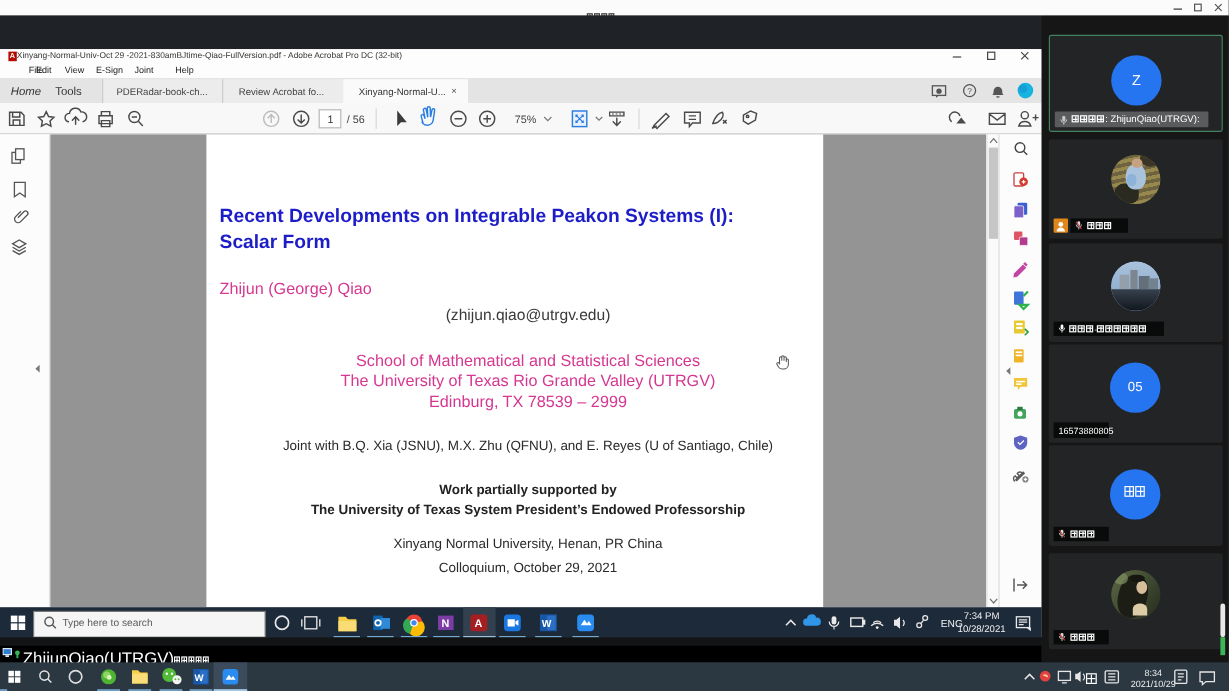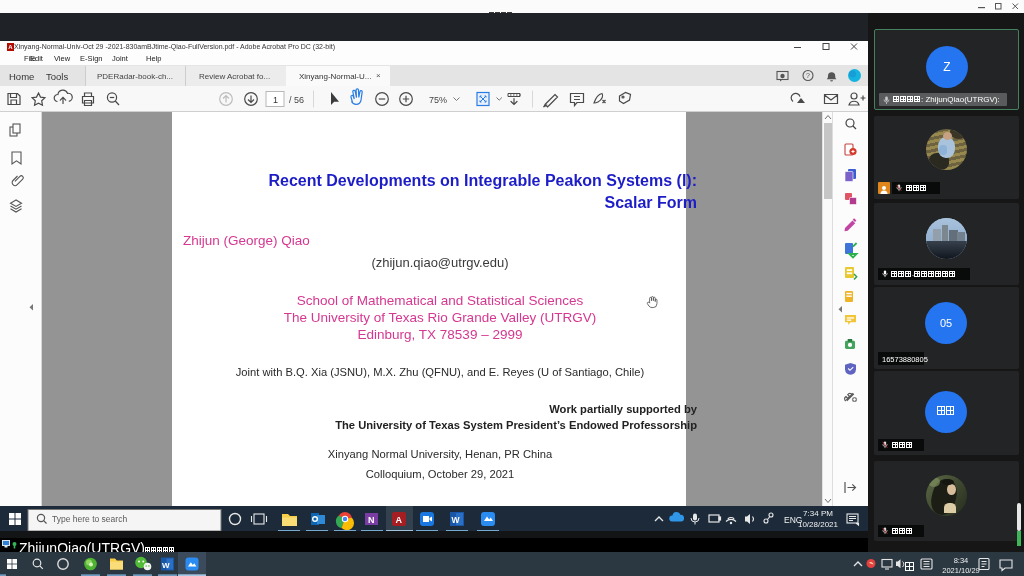--- a/index.html
+++ b/index.html
@@ -42,21 +42,21 @@
   <div class="abs" style="left:0;top:12px;width:868px;height:12px;background:#fdfdfd;font-size:7.5px;color:#222;">
     <span class="abs" style="left:0;top:1px;padding-left:24px;">File</span>
     <span class="abs" style="left:30px;top:1px;">Edit</span>
     <span class="abs" style="left:54px;top:1px;">View</span>
     <span class="abs" style="left:80px;top:1px;">E-Sign</span>
     <span class="abs" style="left:112px;top:1px;">Joint</span>
     <span class="abs" style="left:146px;top:1px;">Help</span>
   </div>
 
   <div class="abs" style="left:0;top:24px;width:868px;height:21px;background:#e4e4e4;">
-    <span class="abs" style="left:9px;top:6px;font-size:9.5px;color:#333;">Home</span>
+    <span class="abs" style="left:9px;top:6px;font-size:9.5px;color:#333;font-style:italic;">Home</span>
     <span class="abs" style="left:46px;top:6px;font-size:9.5px;color:#333;">Tools</span>
     <div class="abs" style="left:85px;top:1px;width:100px;height:20px;background:#ececec;border-left:1px solid #cdcdcd;"></div>
     <span class="abs" style="left:97px;top:7px;font-size:8px;color:#444;">PDERadar-book-ch...</span>
     <div class="abs" style="left:185px;top:1px;width:101px;height:20px;background:#ececec;border-left:1px solid #cdcdcd;"></div>
     <span class="abs" style="left:199px;top:7px;font-size:8px;color:#444;">Review Acrobat fo...</span>
     <div class="abs" style="left:286px;top:1px;width:104px;height:20px;background:#fafafa;"></div>
     <span class="abs" style="left:299px;top:7px;font-size:8px;color:#333;">Xinyang-Normal-U...</span>
     <span class="abs" style="left:376px;top:6px;font-size:8px;color:#555;">×</span>
     <svg class="abs" style="left:770px;top:3px;" width="98" height="16" viewBox="0 0 98 16">
       <rect x="7" y="3.5" width="11" height="8" fill="none" stroke="#555" stroke-width="1.1"></rect>
@@ -131,26 +131,26 @@
           <rect x="13" y="12" width="7" height="9" fill="#fcfcfc"></rect>
         <path d="M12 40 h9 v12 l-4.5 -3.2 -4.5 3.2 z"></path>
         <path d="M17.5 64 l-4.5 4.5 a2.8 2.8 0 0 0 4.2 4.2 l5.5 -5.5 a1.9 1.9 0 0 0 -2.8 -2.8 l-5 5"></path>
         <path d="M16 88 l-5.5 3.2 5.5 3.2 5.5 -3.2 z m-5.5 6 l5.5 3.2 5.5 -3.2 m-11 2.8 l5.5 3.2 5.5 -3.2"></path>
       </g>
       <path d="M33 192 l-3.5 3.2 3.5 3.2 z" fill="#777"></path>
     </svg>
   </div>
   <div class="abs" style="left:42px;top:71px;width:780px;height:394px;background:#949494;"></div>
   <div class="abs" id="page" style="left:172px;top:71px;width:514px;height:394px;background:#fff;">
-    <div class="abs" style="left:11px;top:58px;width:514px;text-align:right;font-size:16px;font-weight:bold;color:#1d1dc8;line-height:21.5px;">Recent Developments on Integrable Peakon Systems (I):<br>Scalar Form</div>
+    <div class="abs" style="left:11px;top:58px;width:514px;text-align:left;font-size:16px;font-weight:bold;color:#1d1dc8;line-height:21.5px;">Recent Developments on Integrable Peakon Systems (I):<br>Scalar Form</div>
     <div class="abs" style="left:11px;top:121px;width:514px;font-size:13.5px;color:#d63790;">Zhijun (George) Qiao</div>
     <div class="abs" style="left:11px;top:143px;width:514px;text-align:center;font-size:13px;color:#3a3a3a;font-family:Liberation Sans, sans-serif;">(zhijun.qiao@utrgv.edu)</div>
     <div class="abs" style="left:11px;top:180px;width:514px;text-align:center;font-size:13.5px;color:#d63790;line-height:17px;">School of Mathematical and Statistical Sciences<br>The University of Texas Rio Grande Valley (UTRGV)<br>Edinburg, TX 78539 – 2999</div>
     <div class="abs" style="left:11px;top:254px;width:514px;text-align:center;font-size:11.2px;color:#2a2a2a;">Joint with B.Q. Xia (JSNU), M.X. Zhu (QFNU), and E. Reyes (U of Santiago, Chile)</div>
-    <div class="abs" style="left:11px;top:289px;width:514px;text-align:right;font-size:11.2px;font-weight:bold;color:#222;line-height:16px;">Work partially supported by<br>The University of Texas System President’s Endowed Professorship</div>
+    <div class="abs" style="left:11px;top:289px;width:514px;text-align:center;font-size:11.2px;font-weight:bold;color:#222;line-height:16px;">Work partially supported by<br>The University of Texas System President’s Endowed Professorship</div>
     <div class="abs" style="left:11px;top:333px;width:514px;text-align:center;font-size:11.2px;color:#2a2a2a;line-height:19.5px;">Xinyang Normal University, Henan, PR China<br>Colloquium, October 29, 2021</div>
     <svg class="abs" style="left:474px;top:183px;" width="12" height="14" viewBox="0 0 14 15">
       <path d="M4.2 6.5 L4.2 3.2 a1.1 1.1 0 0 1 2.2 0 L6.4 6 L6.4 2.2 a1.1 1.1 0 0 1 2.2 0 L8.6 6 L8.6 3.0 a1.1 1.1 0 0 1 2.2 0 L10.8 7 L10.8 5.2 a1 1 0 0 1 2 0 L12.8 9.5 a4.5 4.5 0 0 1 -4.5 4.5 L7 14 a4.5 4.5 0 0 1 -3.6 -1.8 L1.6 9.4 a1.2 1.2 0 0 1 1.9 -1.4 L4.2 8.8 Z" fill="none" stroke="#555" stroke-width="1"></path>
     </svg>
   </div>
   <div class="abs" id="vscroll" style="left:822px;top:71px;width:10px;height:394px;background:#fafafa;border-left:1px solid #e2e2e2;">
     <svg class="abs" style="left:1px;top:2px;" width="8" height="6">
         <path d="M1 5 l3 -3.5 3 3.5" stroke="#707070" fill="none"></path>
       </svg>
     <div class="abs" style="left:1px;top:11px;width:8px;height:76px;background:#c6c6c6;"></div>

